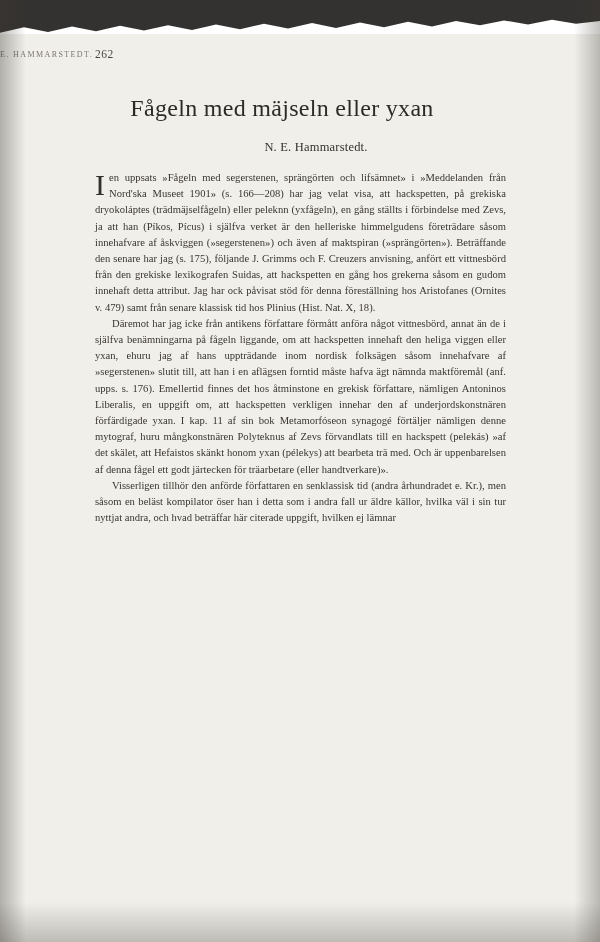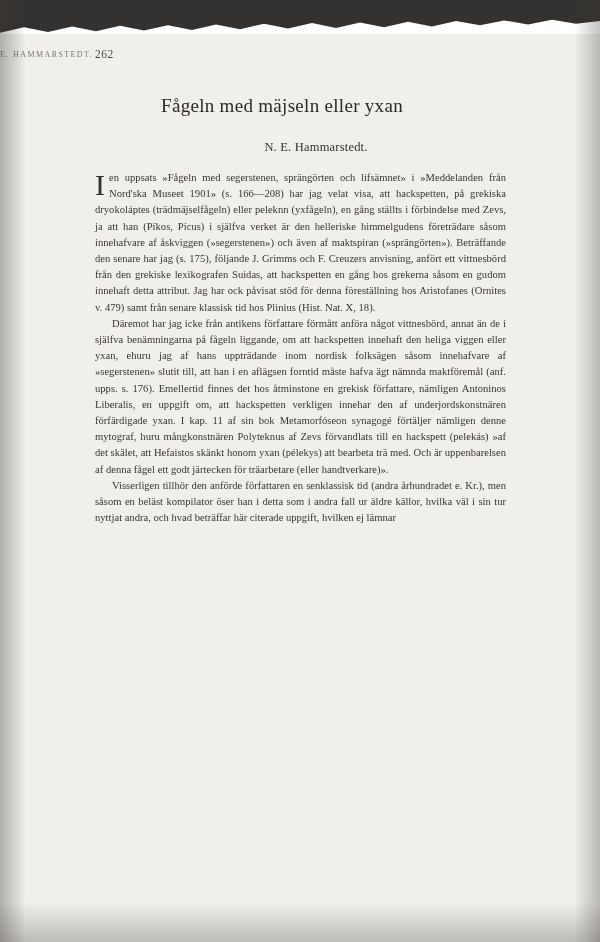--- a/index.html
+++ b/index.html
@@ -82,21 +82,21 @@
     color: #7d776f;
     text-transform: uppercase;
     filter: blur(0.35px);
   }
   .title {
     position: absolute;
     top: 95px;
     left: 0;
     width: 564px;
     text-align: center;
-    font-size: 19px;
+    font-size: 24px;
     color: #2e2a26;
     letter-spacing: 0.3px;
   }
   .byline-af {
     position: absolute;
     top: 126px;
     left: 0;
     width: 600px;
     text-align: center;
     font-size: 8.5px;

